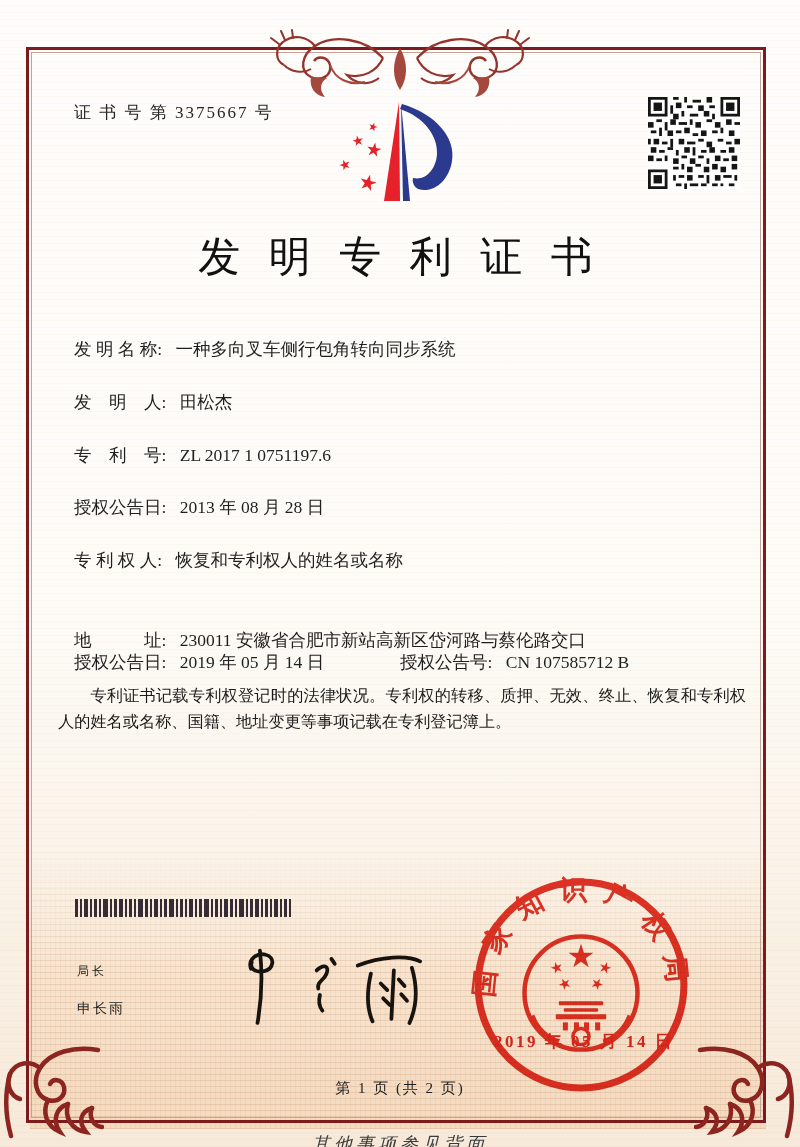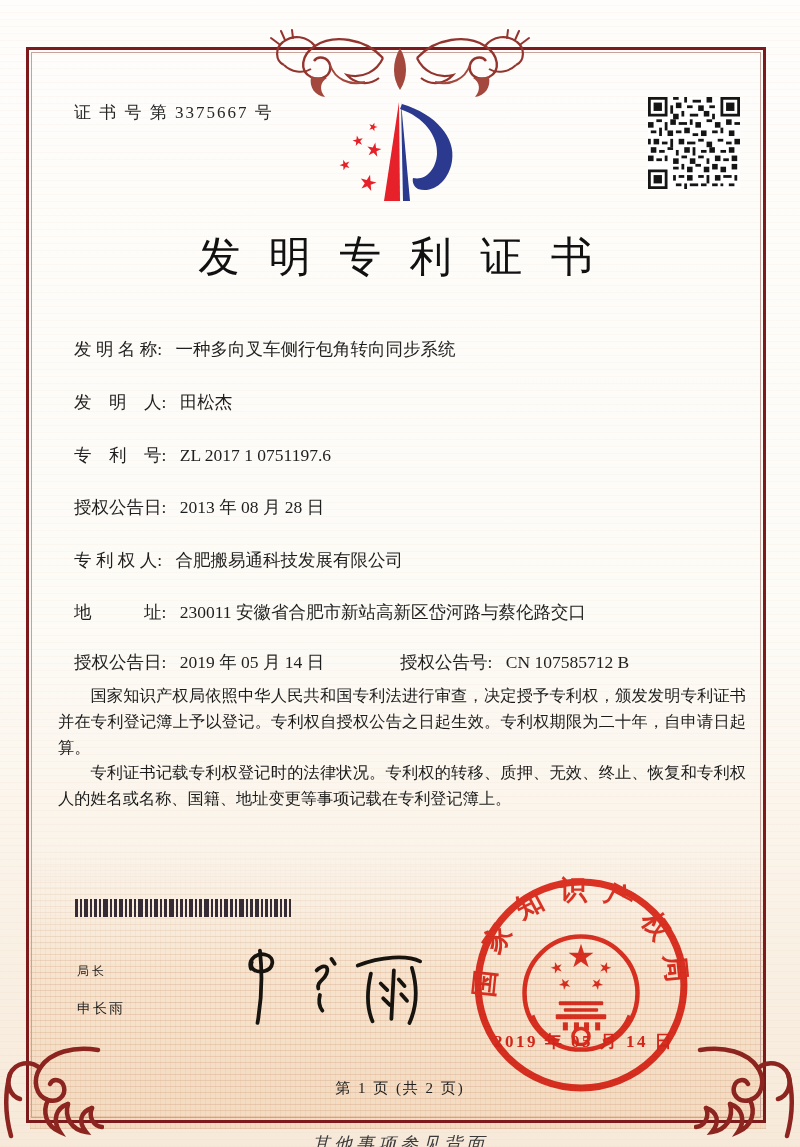--- a/index.html
+++ b/index.html
@@ -236,39 +236,38 @@
   <div class="field-row" style="top:443px">
     <span class="flabel">专　利　号:</span>
     <span class="fvalue">ZL 2017 1 0751197.6</span>
   </div>
   <div class="field-row" style="top:495px">
     <span class="flabel">授权公告日:</span>
     <span class="fvalue">2013 年 08 月 28 日</span>
   </div>
   <div class="field-row" style="top:548px">
     <span class="flabel">专 利 权 人:</span>
-    <span class="fvalue">合肥搬易通科技发展有限公司</span>
-  </div>
-  <div class="field-row" style="top:600px">
+    <span class="fvalue">恢复和专利权人的姓名或名称</span>
+  </div>
+  <div class="field-row" style="top:628px">
     <span class="flabel">地　　　址:</span>
     <span class="fvalue">230011 安徽省合肥市新站高新区岱河路与蔡伦路交口</span>
   </div>
   <div class="field-row" style="top:650px; width:672px">
     <span>
       <span class="flabel">授权公告日:</span>
       <span class="fvalue">2019 年 05 月 14 日</span>
     </span>
     <span class="pair2">
       <span class="flabel">授权公告号:</span>
       <span class="fvalue">CN 107585712 B</span>
     </span>
   </div>
 
   <div class="body-text">
-    <p>国家知识产权局依照中华人民共和国专利法进行审查，决定授予专利权，颁发发明专利证书并在专利登记簿上予以登记。专利权自授权公告之日起生效。专利权期限为二十年，自申请日起算。</p>
     <p>专利证书记载专利权登记时的法律状况。专利权的转移、质押、无效、终止、恢复和专利权人的姓名或名称、国籍、地址变更等事项记载在专利登记簿上。</p>
   </div>
 
   <svg class="barcode" width="218" height="18" viewBox="0 0 218 18">
     <g fill="#352c35">
       <rect x="0" width="3" height="18"></rect>
         <rect x="5" width="2" height="18"></rect>
         <rect x="9" width="4" height="18"></rect>
         <rect x="15" width="2" height="18"></rect>
         <rect x="19" width="3" height="18"></rect>

